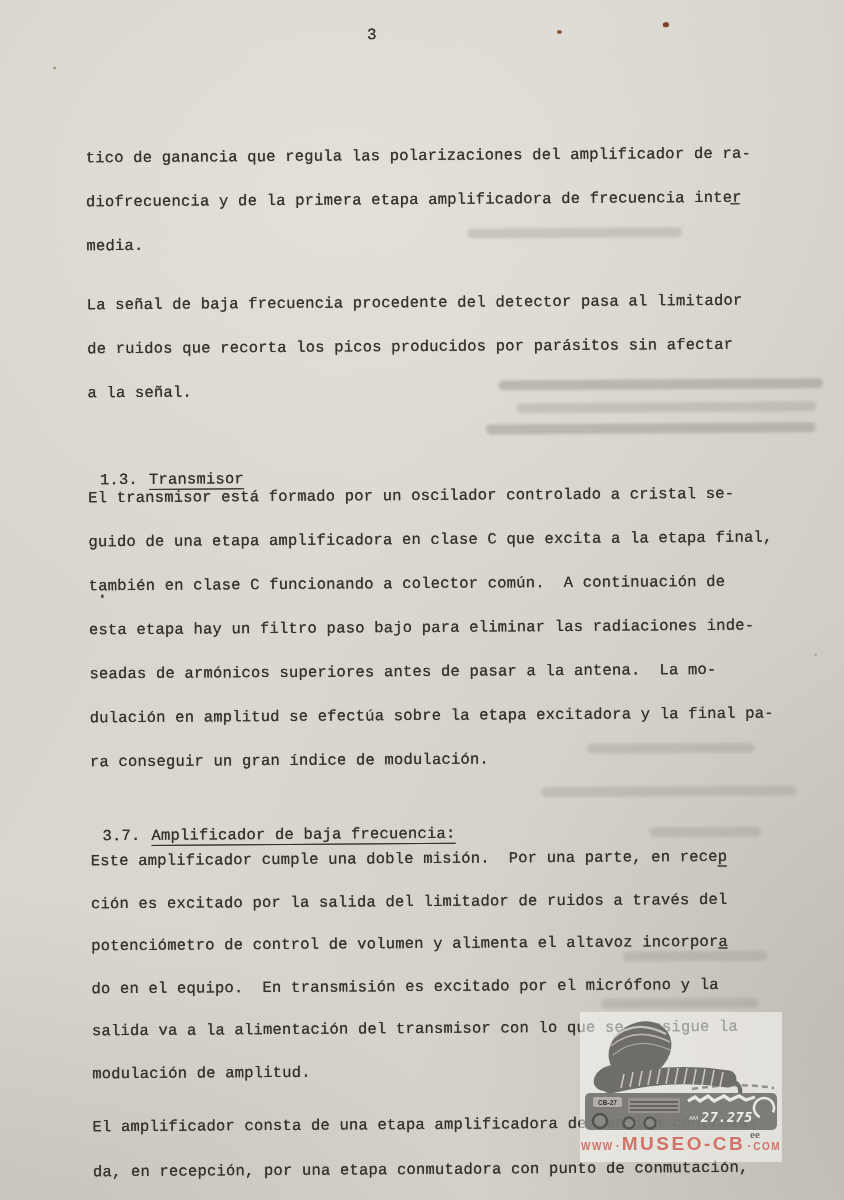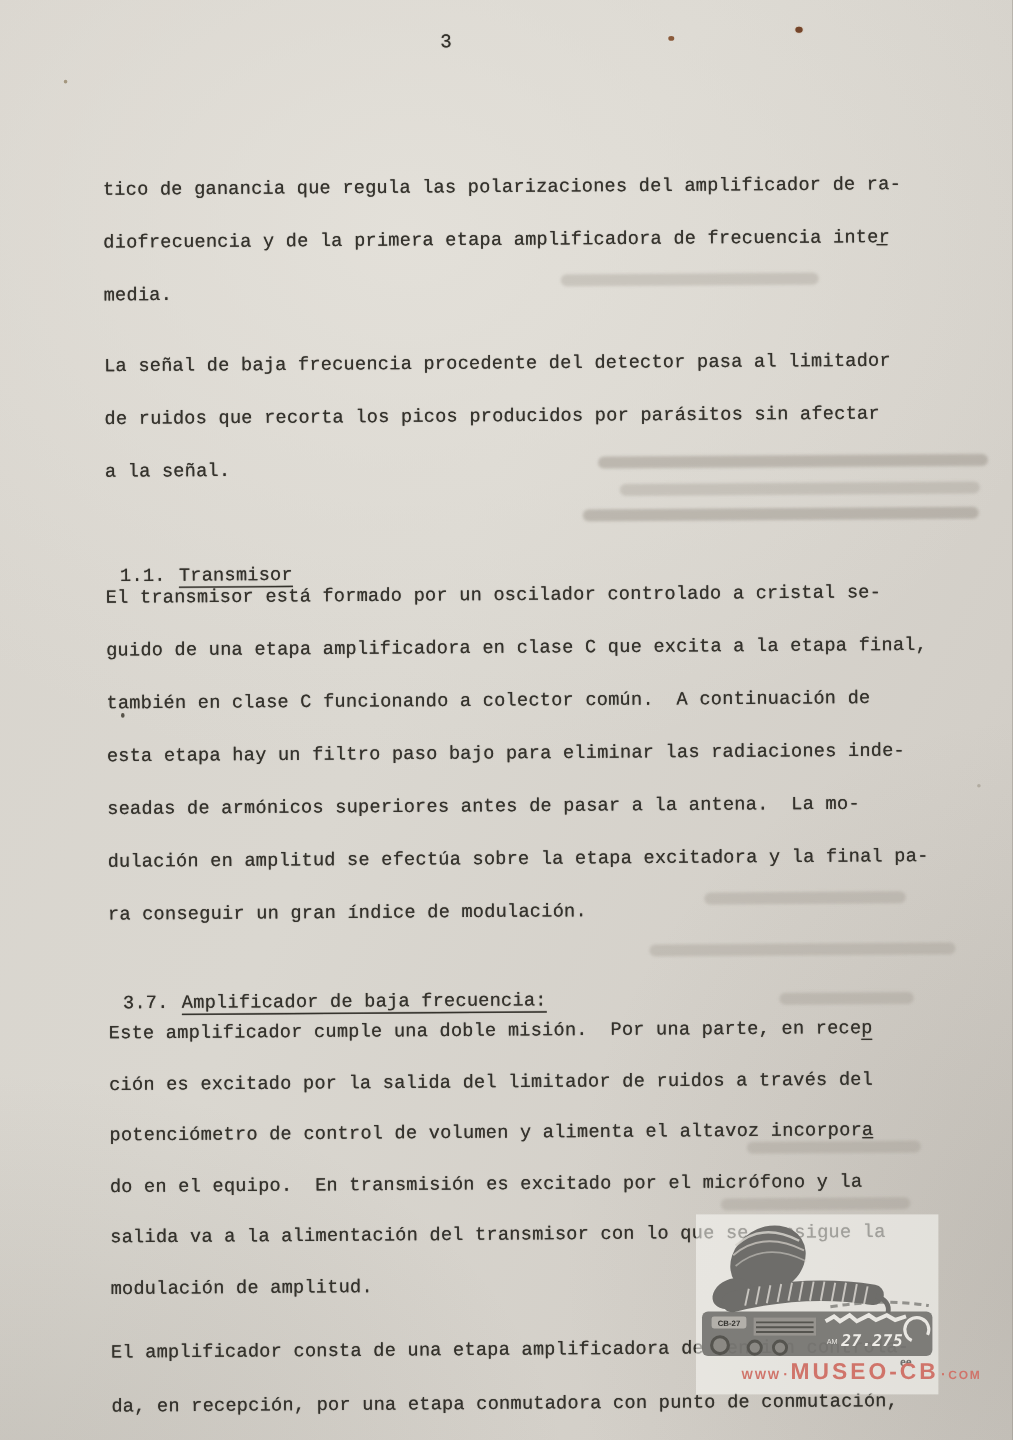--- a/index.html
+++ b/index.html
@@ -46,21 +46,21 @@
   
   .watermark{
     position:absolute;left:580px;top:1012px;width:202px;height:150px;
     background:rgba(252,251,248,0.55);
   }
   .wm-svg{position:absolute;left:0;top:0;}
   .wm-url{
     position:absolute;left:0;top:121px;width:202px;
     display:flex;align-items:baseline;justify-content:center;
     font-family:"Liberation Sans","DejaVu Sans",sans-serif;
-    color:#d0746a;white-space:pre;margin-left:37px;
+    color:#d0746a;white-space:pre;
   }
   .wm-url .small{font-size:10px;font-weight:bold;letter-spacing:1.5px;}
   .wm-url .sep{font-size:12px;font-weight:bold;margin:0 2px;}
   .wm-url .big{font-size:19px;font-weight:bold;letter-spacing:2.5px;}
 </style>
 </head>
 <body>
 
 <div class="photo">
   <div class="content typed">
@@ -89,21 +89,21 @@
       <div class="line">media.</div>
     </div>
 
     <div class="para" style="top:281px;">
       <div class="line">La señal de baja frecuencia procedente del detector pasa al limitador</div>
       <div class="line">de ruidos que recorta los picos producidos por parásitos sin afectar</div>
       <div class="line">a la señal.</div>
     </div>
 
     <div class="heading" style="top:439px;">
-      <span class="sec-num">1.1.</span><span class="sec-title">Transmisor</span>
+      <span class="sec-num">1.3.</span><span class="sec-title">Transmisor</span>
     </div>
 
     <div class="para" style="top:474px;">
       <div class="line">El transmisor está formado por un oscilador controlado a cristal se-</div>
       <div class="line">guido de una etapa amplificadora en clase C que excita a la etapa final,</div>
       <div class="line">también en clase C funcionando a colector común.  A continuación de</div>
       <div class="line">esta etapa hay un filtro paso bajo para eliminar las radiaciones inde-</div>
       <div class="line">seadas de armónicos superiores antes de pasar a la antena.  La mo-</div>
       <div class="line">dulación en amplitud se efectúa sobre la etapa excitadora y la final pa-</div>
       <div class="line">ra conseguir un gran índice de modulación.</div>

